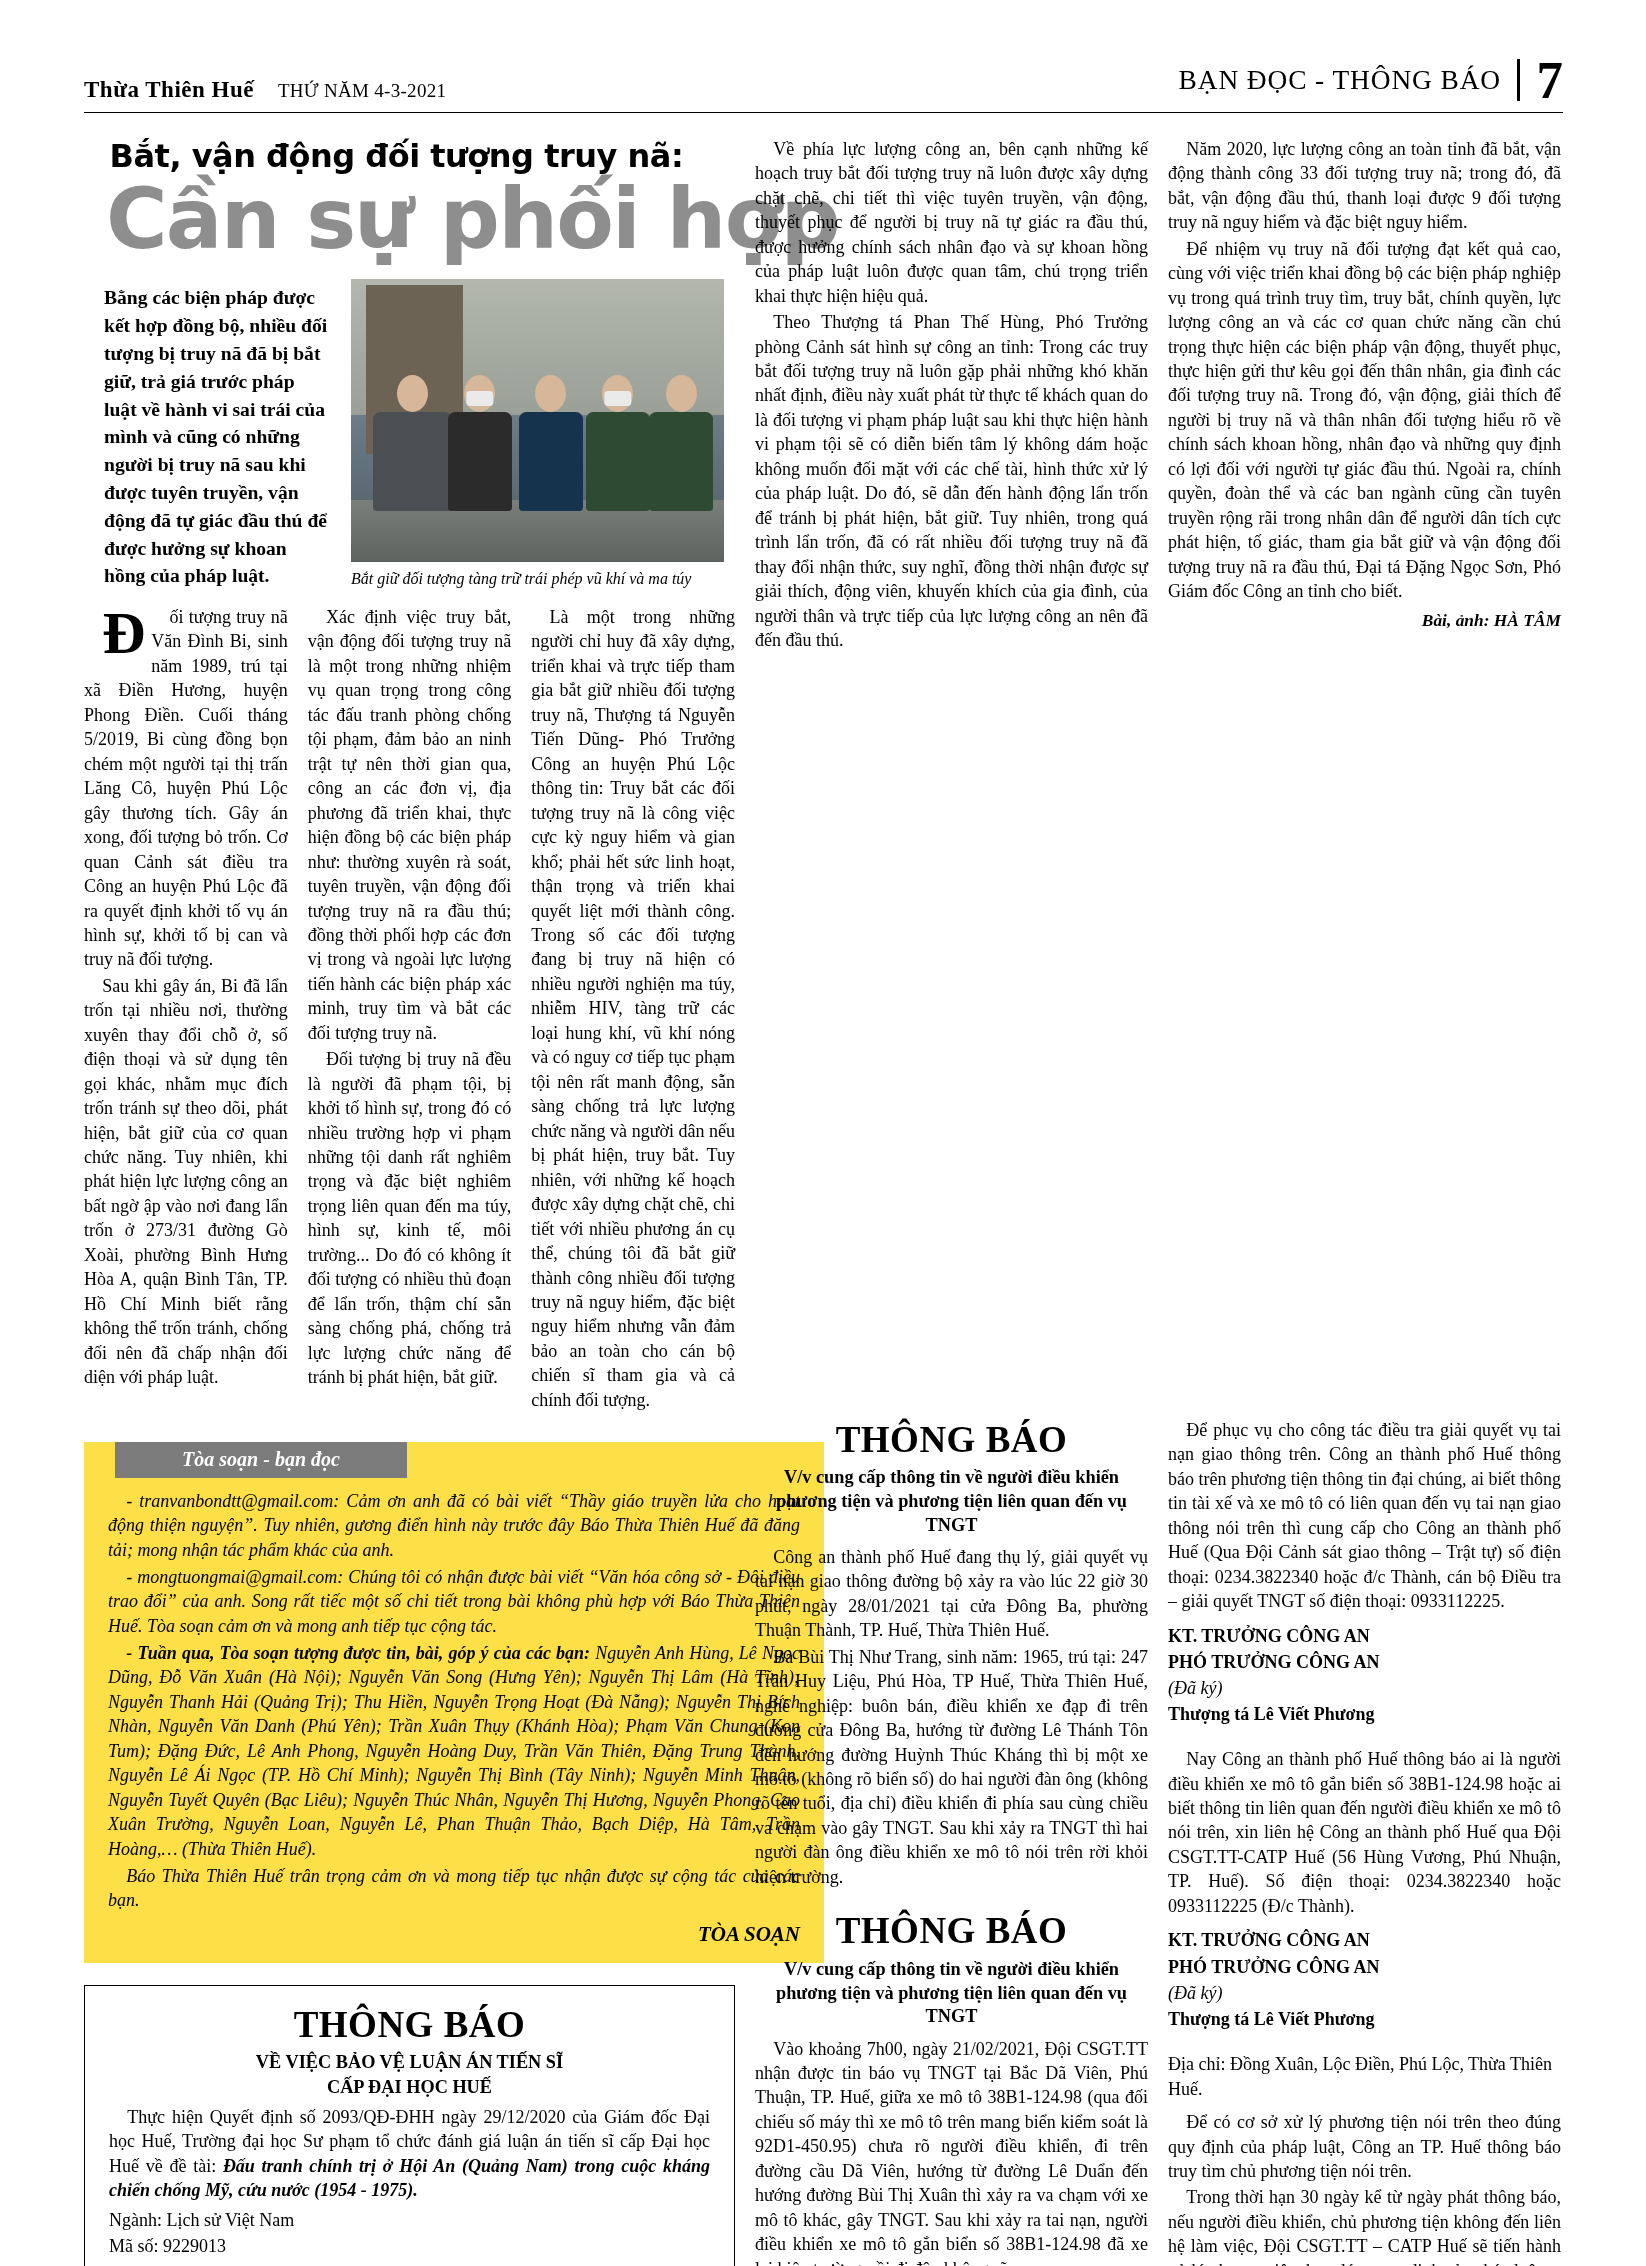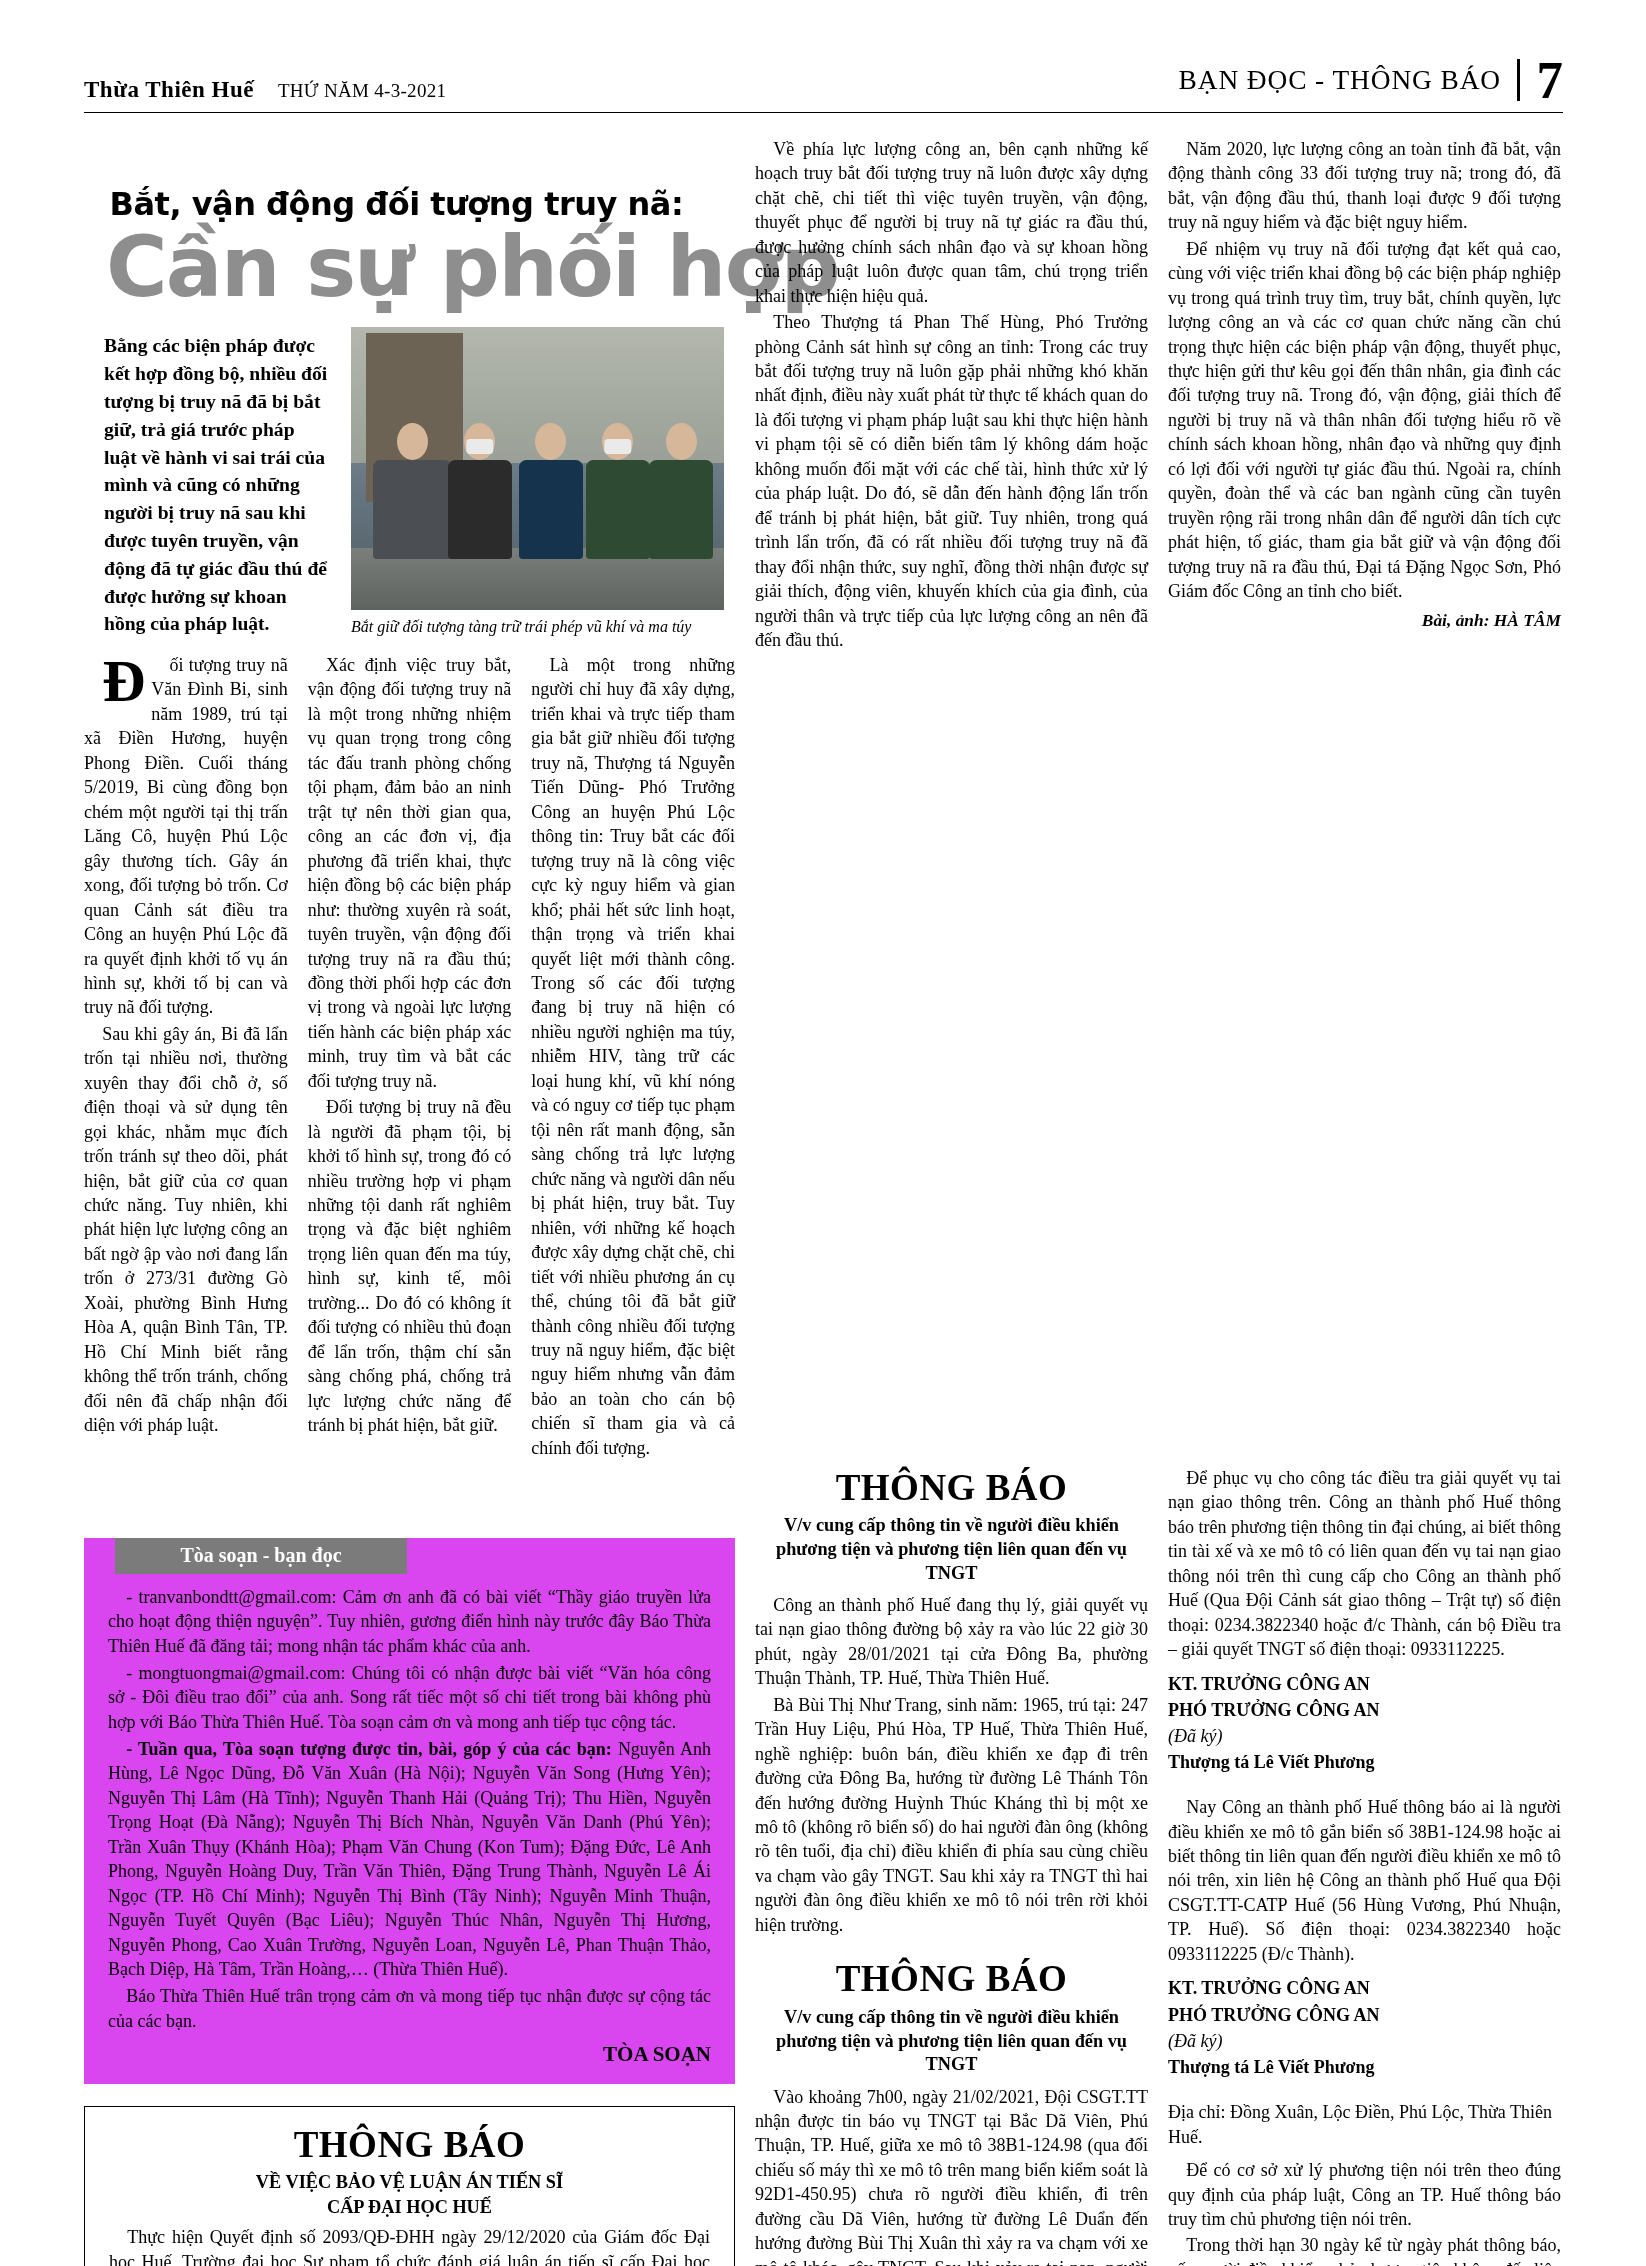--- a/index.html
+++ b/index.html
@@ -48,21 +48,21 @@
     font-weight: bold;
     line-height: .85;
   }
 
   
   .body-grid {
     display: flex;
     gap: 20px;
     margin-top: 24px;
   }
-  .col-left { width: 651px; margin-top: 48px; }
+  .col-left { width: 651px; }
   .col-mid  { width: 393px; }
   .col-right{ width: 393px; }
 
   
   .kicker {
     font-size: 32px;
     font-weight: bold;
     font-family: "DejaVu Sans", sans-serif;
     letter-spacing: -0.5px;
     margin-left: 25.6px;
@@ -151,23 +151,24 @@
   .right-cols {
     font-size: 18px;
     line-height: 1.36;
     text-align: justify;
   }
   .right-cols p { margin: 0 0 1.8px 0; text-indent: 18.3px; }
 
   
   .toasoan {
     margin-top: 24px;
-    background: #d946ef;
+    background: #fde047;
     padding: 0 0 14.6px 0;
-    width: 651px;
+    width: 740px;
+    font-style: italic;
   }
   .toasoan-head {
     background: #7b7b7b;
     color: #fff;
     font-weight: bold;
     font-size: 20px;
     padding: 6.4px 0 6.4px 0;
     text-align: center;
     width: 292px;
     margin-left: 31px;

